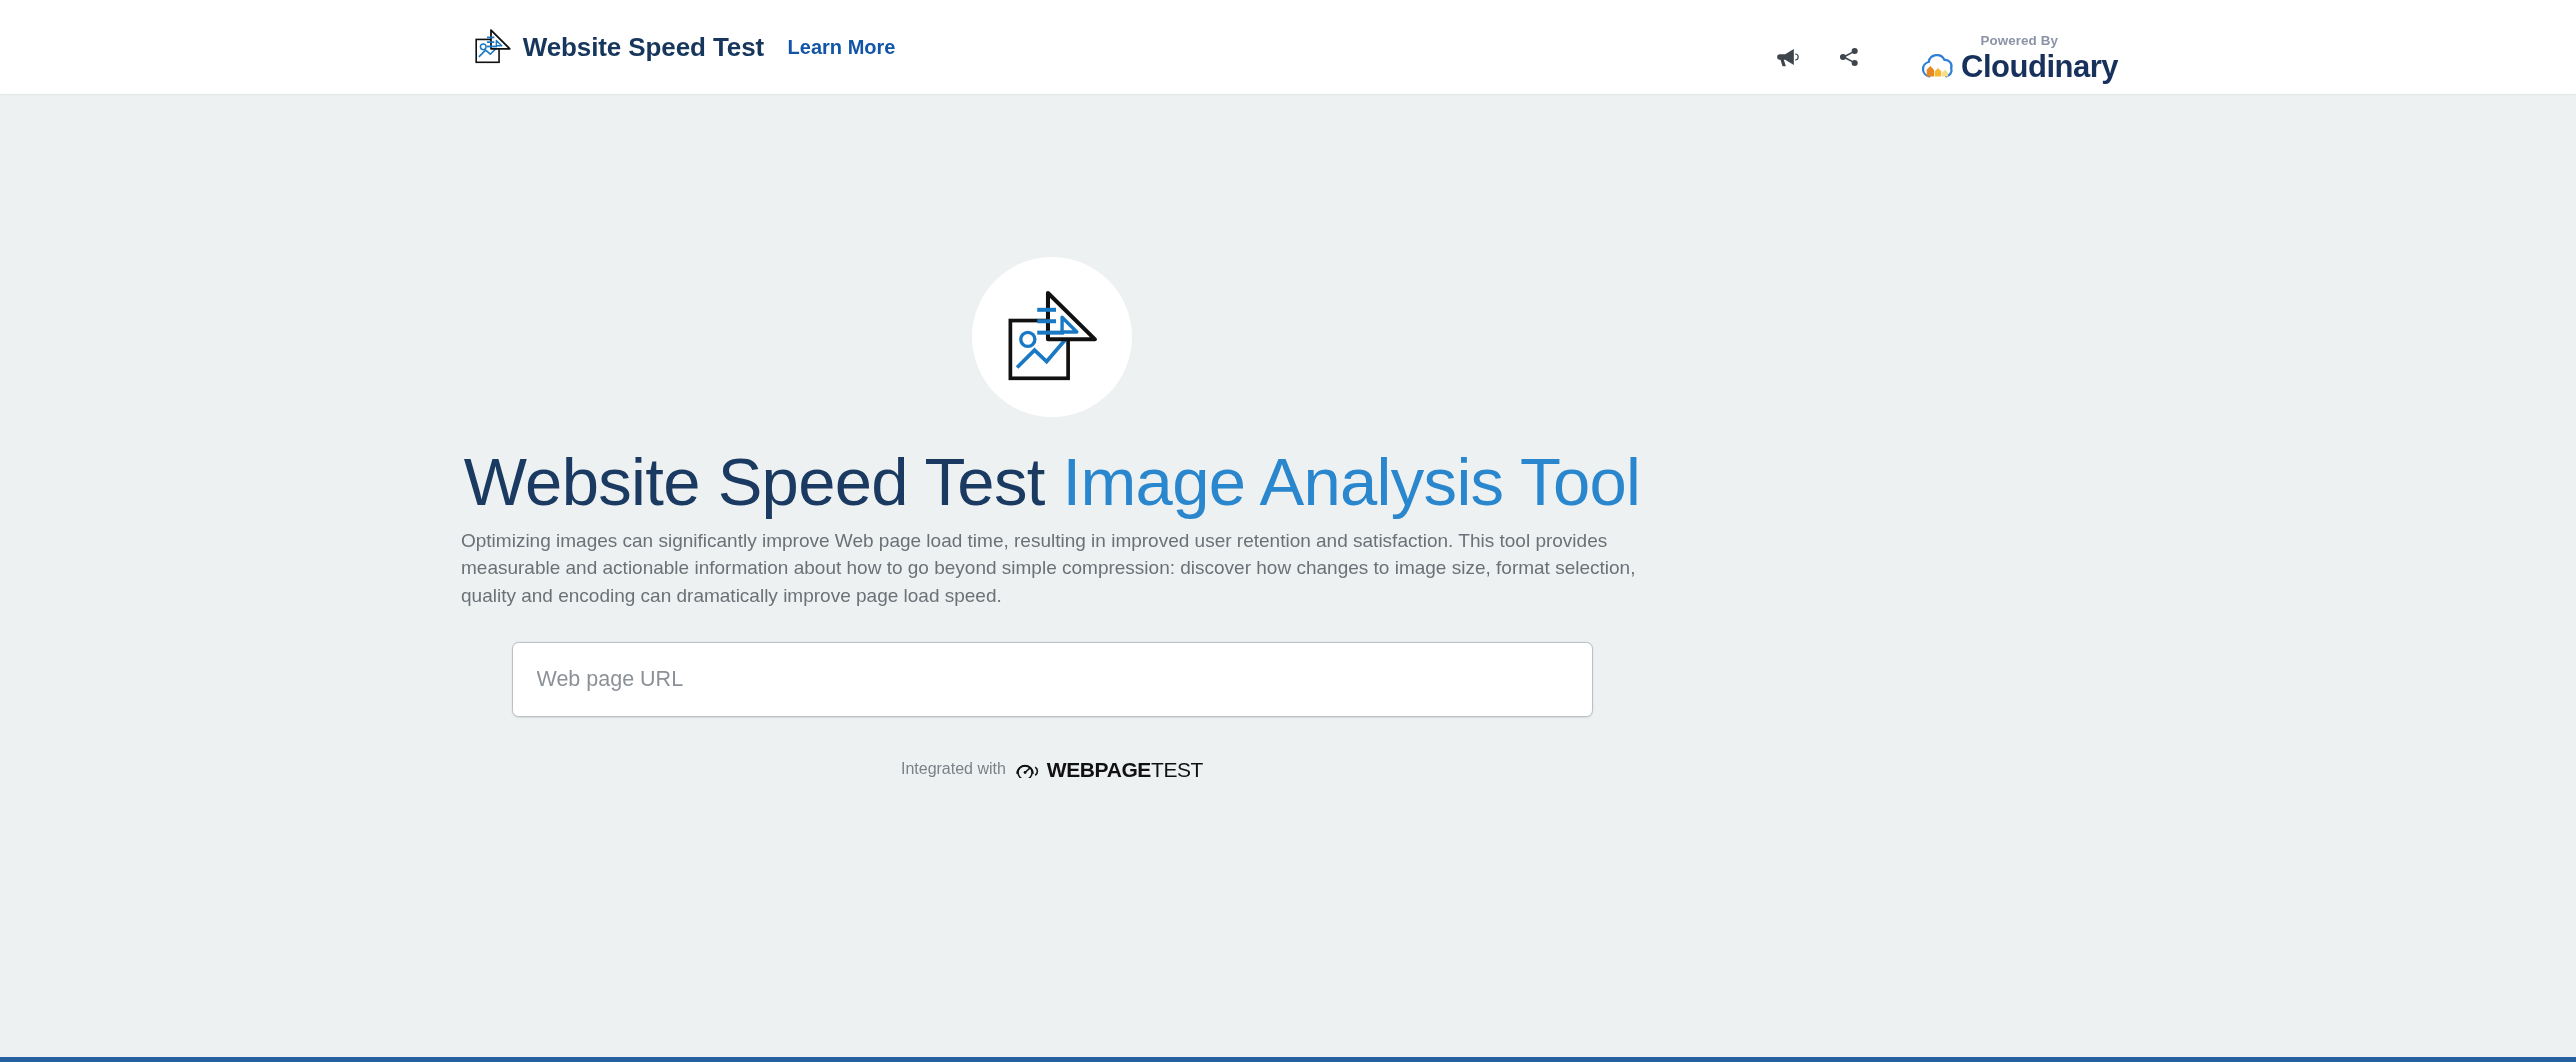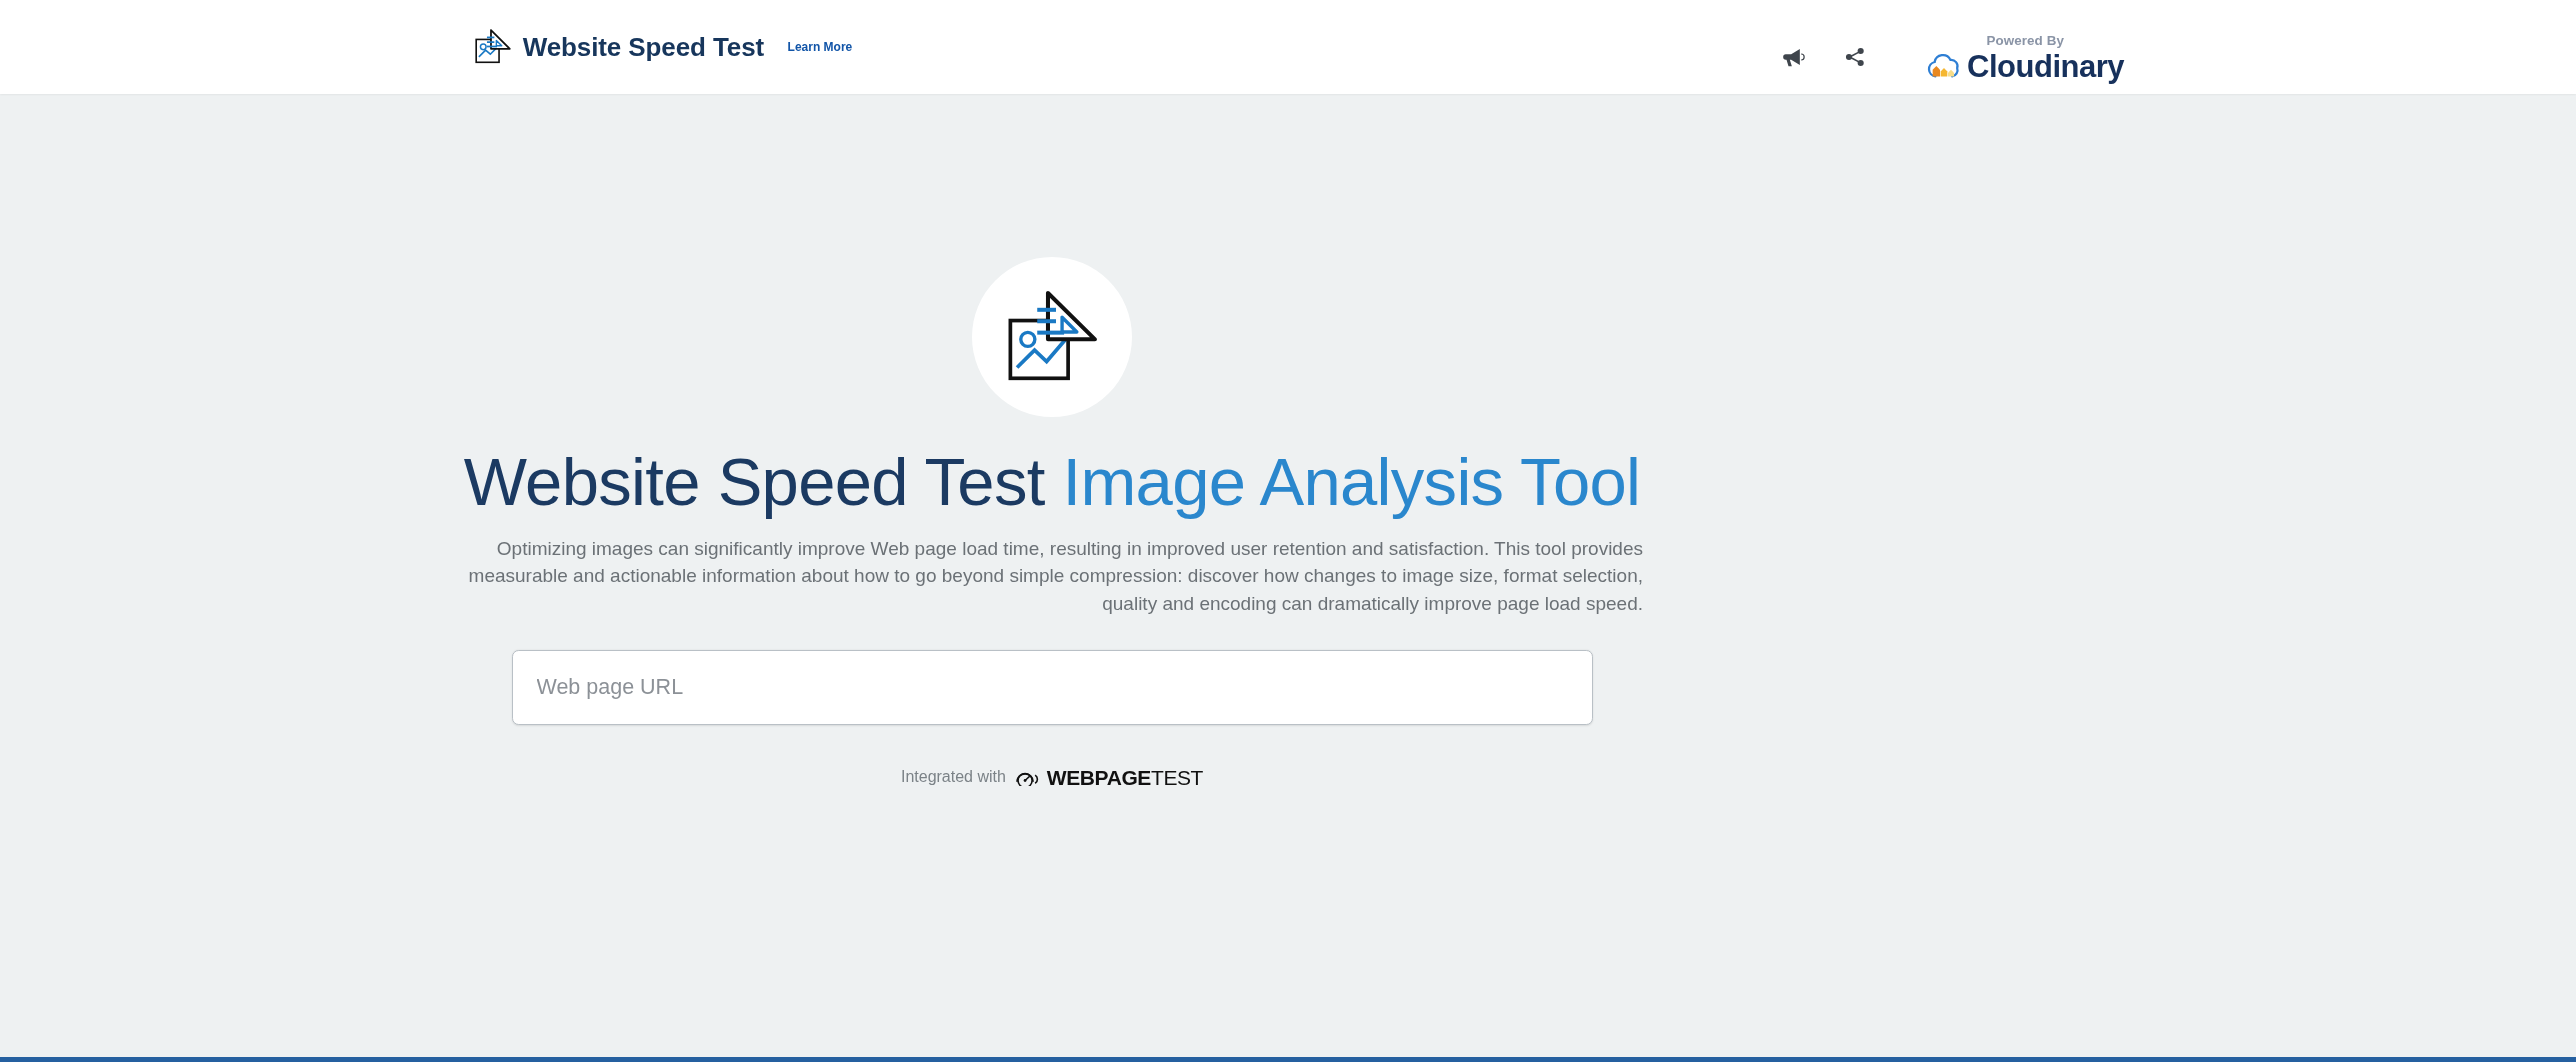--- a/index.html
+++ b/index.html
@@ -49,31 +49,31 @@
   #header-title {
     font-size: 26px;
     font-weight: bold;
     color: #17365c;
     letter-spacing: -0.1px;
     white-space: nowrap;
   }
 
   #learn-more {
     margin-left: 23.5px;
-    font-size: 12px;
+    font-size: 20px;
     font-weight: bold;
     color: #1255a8;
     text-decoration: none;
     white-space: nowrap;
     cursor: pointer;
   }
 
   #header-right {
     position: absolute;
-    right: 10px;
+    right: 16px;
     top: 0;
     height: 116px;
     display: flex;
     align-items: center;
   }
 
   .hdr-icon-btn {
     width: 38px;
     height: 38px;
     display: flex;
@@ -145,26 +145,26 @@
     font-weight: normal;
     line-height: 1.1;
     white-space: nowrap;
     text-align: center;
     letter-spacing: -0.7px;
   }
   .title-dark { color: #1b3a62; }
   .title-light { color: #2a87cd; }
 
   #hero-desc {
-    margin-top: 16px;
+    margin-top: 8px;
     width: 1182px;
     font-size: 19px;
     line-height: 1.46;
     color: #6b7176;
-    text-align: right;
+    text-align: left;
   }
 
   
   #search-bar {
     margin-top: 32px;
     width: 1081px;
     height: 75px;
     display: flex;
     align-items: stretch;
     background: #ffffff;

